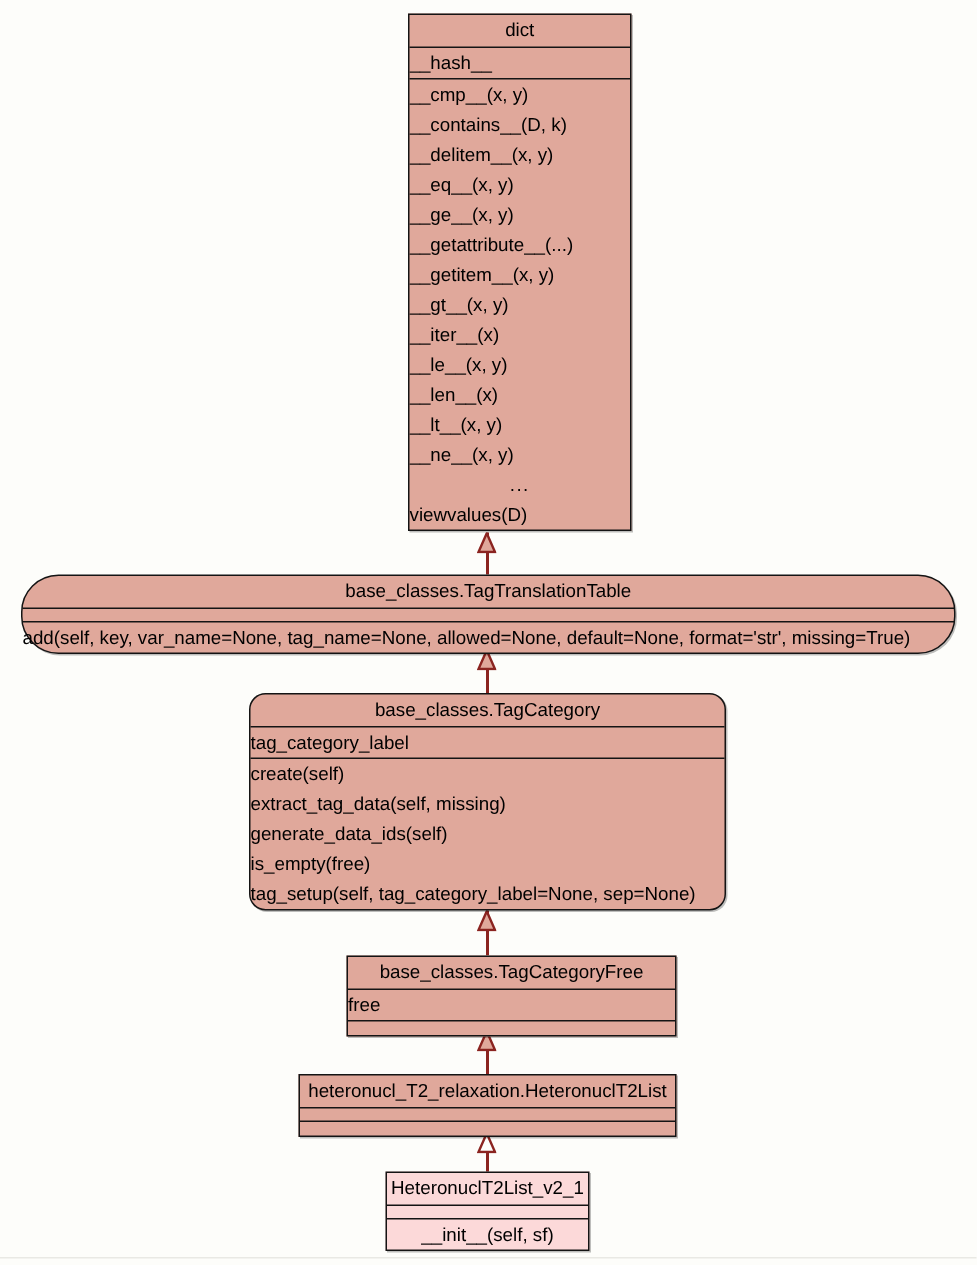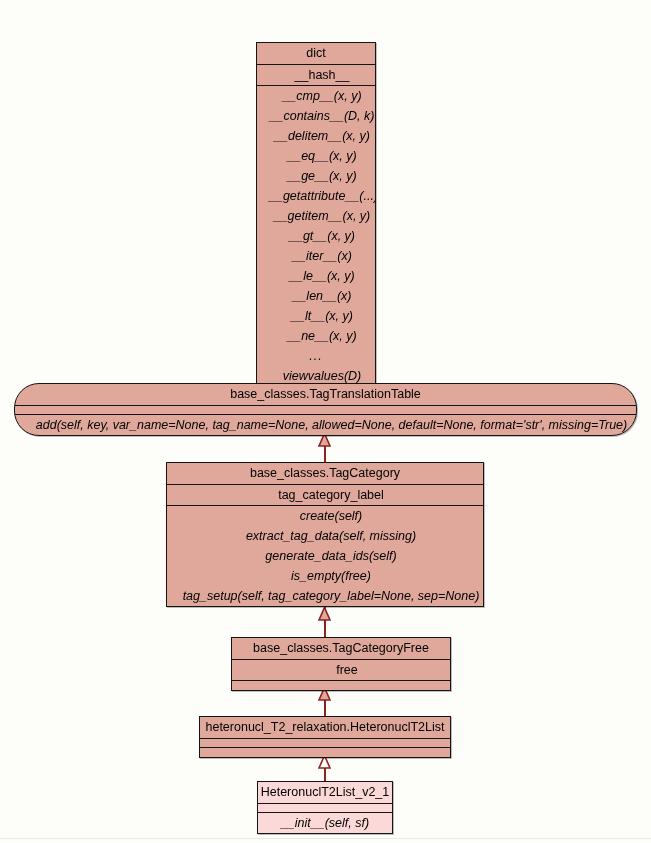--- a/index.html
+++ b/index.html
@@ -41,35 +41,33 @@
   .uml-class.light {
     background: #fcd9d9;
   }
   .compartment {
     box-sizing: border-box;
     border-bottom: 1.5px solid #141414;
     padding: 0;
   }
   .compartment:last-child {
     border-bottom: none;
-    font-style: italic;
   }
   .compartment.empty {
     height: 9px;
   }
   .row {
     box-sizing: border-box;
     height: 20px;
     line-height: 20px;
     font-size: 12.5px;
     color: #000000;
     white-space: nowrap;
     overflow: hidden;
-    padding-left: 12px;
-    text-align: center;
+    padding-left: 0;
   }
   .row.center {
     text-align: center;
     padding-left: 0;
     padding-right: 0;
   }
   .row.ellipsis {
     text-align: center;
     padding-left: 0;
     letter-spacing: 1px;
@@ -127,21 +125,21 @@
       </svg>
   </div>
 
   <div class="edge-line" style="left:324px; top:755px; height:27px;"></div>
   <div class="arrowhead" style="left:318px; top:755px;">
     <svg width="13" height="14" viewBox="0 0 13 14">
         <polygon points="6.5,0.5 12,13 1,13" fill="#fdfdfa" stroke="#8b2420" stroke-width="1.6"></polygon>
       </svg>
   </div>
 
-  <div class="uml-class" style="left:256px; top:9px; width:120px;margin-top:33px;">
+  <div class="uml-class" style="left:272px; top:9px; width:149px;">
     <div class="compartment">
       <div class="row center title-row">dict</div>
     </div>
     <div class="compartment">
       <div class="row">__hash__</div>
     </div>
     <div class="compartment">
       <div class="row">__cmp__(x, y)</div>
       <div class="row">__contains__(D, k)</div>
       <div class="row">__delitem__(x, y)</div>
@@ -163,21 +161,21 @@
   <div class="uml-class" style="left:14px; top:383px; width:623px;border-radius:25px;">
     <div class="compartment">
       <div class="row center title-row">base_classes.TagTranslationTable</div>
     </div>
     <div class="compartment empty"></div>
     <div class="compartment">
       <div class="row">add(self, key, var_name=None, tag_name=None, allowed=None, default=None, format='str', missing=True)</div>
     </div>
   </div>
 
-  <div class="uml-class" style="left:166px; top:462px; width:318px;">
+  <div class="uml-class" style="left:166px; top:462px; width:318px;border-radius:11px;">
     <div class="compartment">
       <div class="row center title-row">base_classes.TagCategory</div>
     </div>
     <div class="compartment">
       <div class="row">tag_category_label</div>
     </div>
     <div class="compartment">
       <div class="row">create(self)</div>
       <div class="row">extract_tag_data(self, missing)</div>
       <div class="row">generate_data_ids(self)</div>

